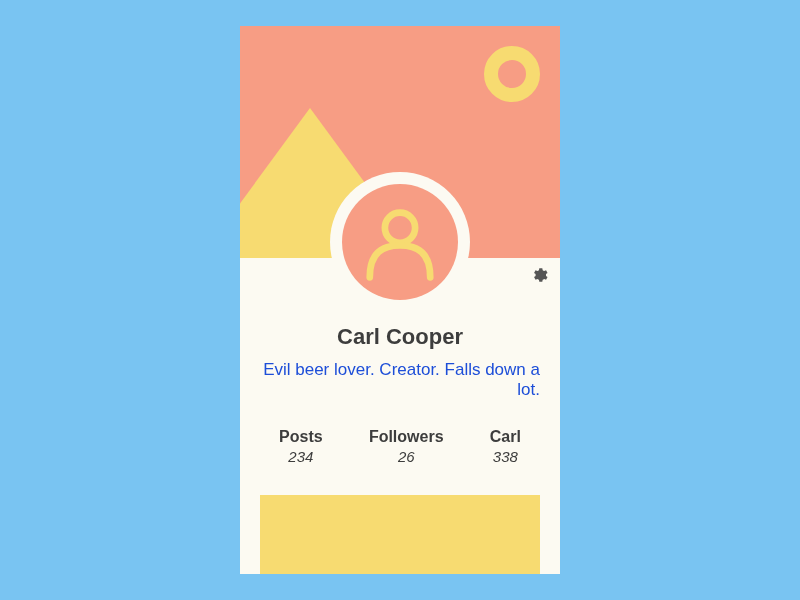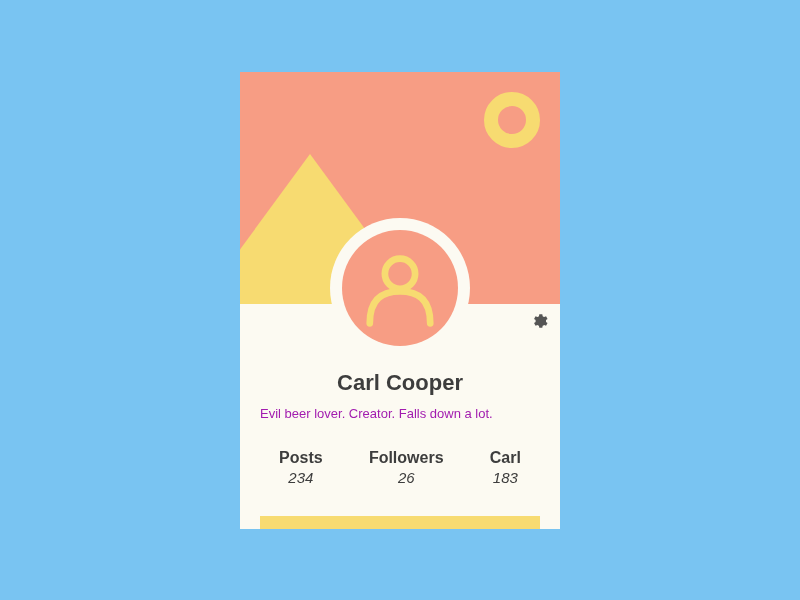--- a/index.html
+++ b/index.html
@@ -8,21 +8,21 @@
       height: 600px;
       background: #79C4F2;
       font-family: -apple-system, BlinkMacSystemFont, "Segoe UI", Helvetica, Arial, sans-serif;
       display: flex;
       align-items: center;
       justify-content: center;
       overflow: hidden;
     }
     .card {
       width: 320px;
-      height: 457px;
+      height: 548px;
       background: #FCFAF2;
       position: relative;
       overflow: hidden;
     }
     .hero {
       width: 100%;
       height: 232px;
       background: #F79D84;
       position: relative;
       overflow: hidden;
@@ -78,24 +78,24 @@
       color: #555;
     }
     .name {
       text-align: center;
       margin-top: 66px;
       font-size: 22px;
       font-weight: 700;
       color: #3D3D3D;
     }
     .bio {
-      text-align: left;
+      text-align: right;
       margin-top: 10px;
-      font-size: 13px;
-      color: #a21caf;
+      font-size: 17px;
+      color: #1d4ed8;
       padding: 0 20px;
     }
     .stats {
       display: flex;
       justify-content: space-around;
       margin-top: 28px;
       padding: 0 16px;
     }
     .stat {
       text-align: center;
@@ -155,20 +155,20 @@
     <div class="stat">
       <div class="stat-label">Posts</div>
       <div class="stat-value">234</div>
     </div>
     <div class="stat">
       <div class="stat-label">Followers</div>
       <div class="stat-value">26</div>
     </div>
     <div class="stat">
       <div class="stat-label">Carl</div>
-      <div class="stat-value">183</div>
+      <div class="stat-value">338</div>
     </div>
   </div>
 
   <div class="feed">
     <div class="feed-item"></div>
   </div>
 </div>
 
 </body></html>

